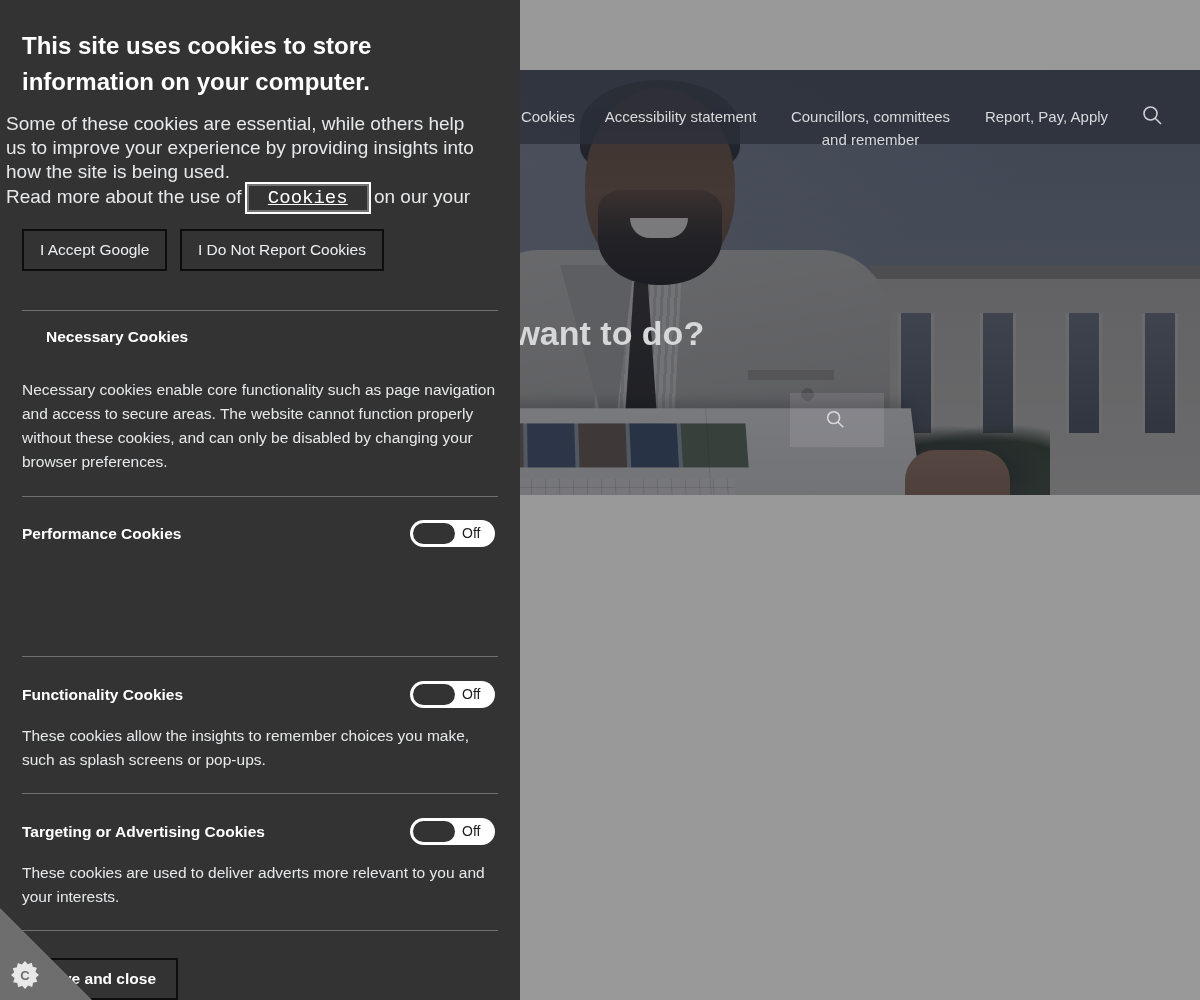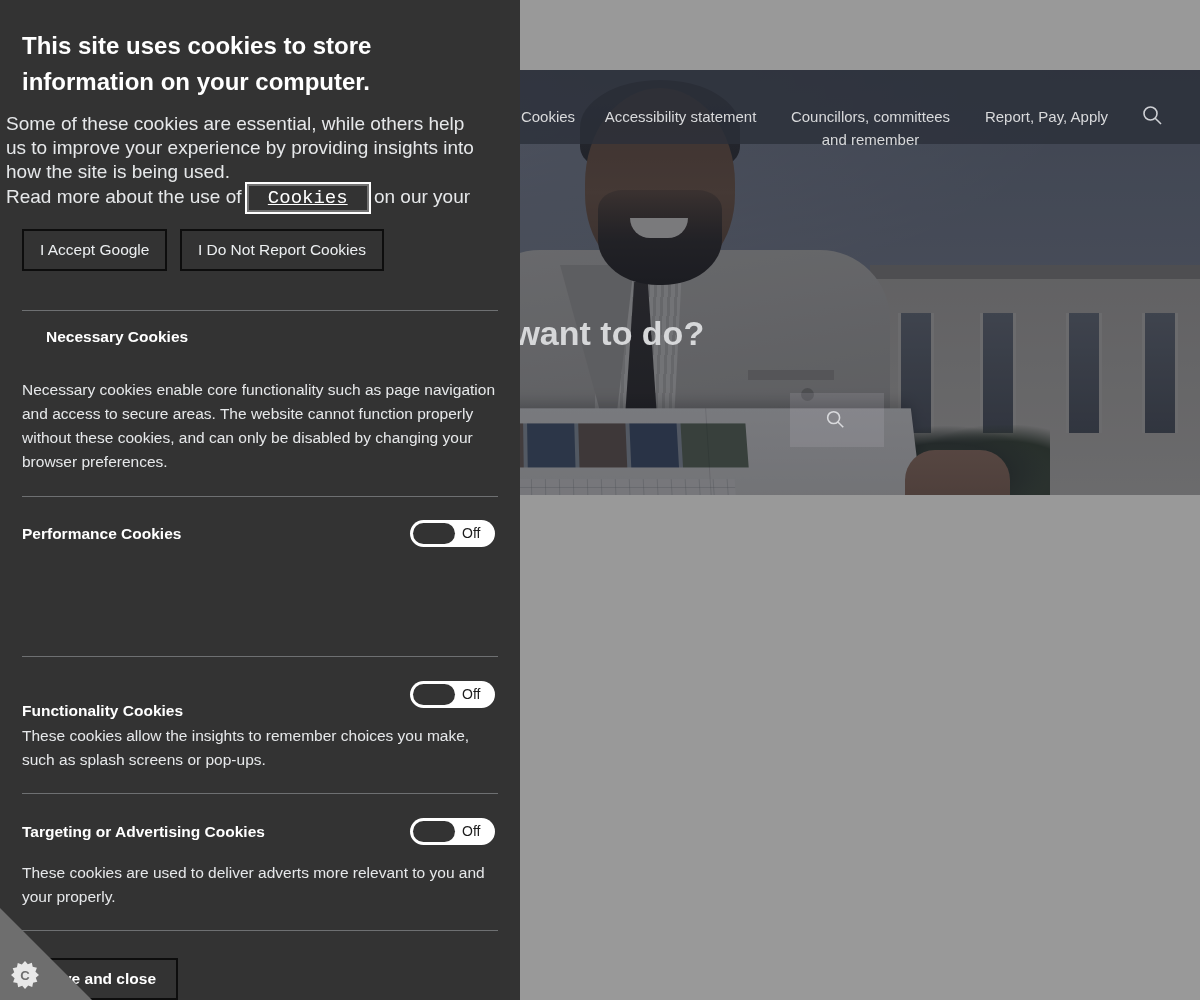--- a/index.html
+++ b/index.html
@@ -332,21 +332,21 @@
   }
   .sec-body {
     position: absolute; left: 22px; width: 476px;
     font-size: 15.5px; line-height: 24px; color: #e6e8ea;
   }
 
   .s1-title { top: 328px; margin-left: 24px; }
   .s1-body  { top: 378px; }
   .s2-title { top: 525px; }
   .s2-body  { top: 563px; }
-  .s3-title { top: 702px; }
+  .s3-title { top: 686px; }
   .s3-body  { top: 724px; }
   .s4-title { top: 823px; }
   .s4-body  { top: 861px; }
 
   .toggle {
     position: absolute; left: 410px;
     width: 85px; height: 27px;
     background: #ffffff;
     border-radius: 14px;
     cursor: pointer;
@@ -523,21 +523,21 @@
     </div>
     <div class="sec-body s3-body">These cookies allow the insights to remember choices you make, such as splash screens or pop-ups.</div>
 
     <hr class="div d4">
 
     <div class="sec-title s4-title">Targeting or Advertising Cookies</div>
     <div class="toggle tg3">
       <span class="knob"></span>
       <span class="state">Off</span>
     </div>
-    <div class="sec-body s4-body">These cookies are used to deliver adverts more relevant to you and your properly.</div>
+    <div class="sec-body s4-body">These cookies are used to deliver adverts more relevant to you and your interests.</div>
 
     <hr class="div d5">
 
     <button class="save-btn">Save and close</button>
   </div>
 
   <div class="corner-tab"></div>
   <span class="corner-gear">
     <svg width="30" height="30" viewBox="0 0 32 32">
       <path fill="#e8e8e8" d="M16 1l3 3.4 4.3-1.6.9 4.5 4.5.9-1.6 4.3L30.9 16l-3.4 3 1.6 4.3-4.5.9-.9 4.5-4.3-1.6L16 30.9l-3-3.4-4.3 1.6-.9-4.5-4.5-.9 1.6-4.3L1.1 16l3.4-3-1.6-4.3 4.5-.9.9-4.5L12.6 4.8z"></path>

